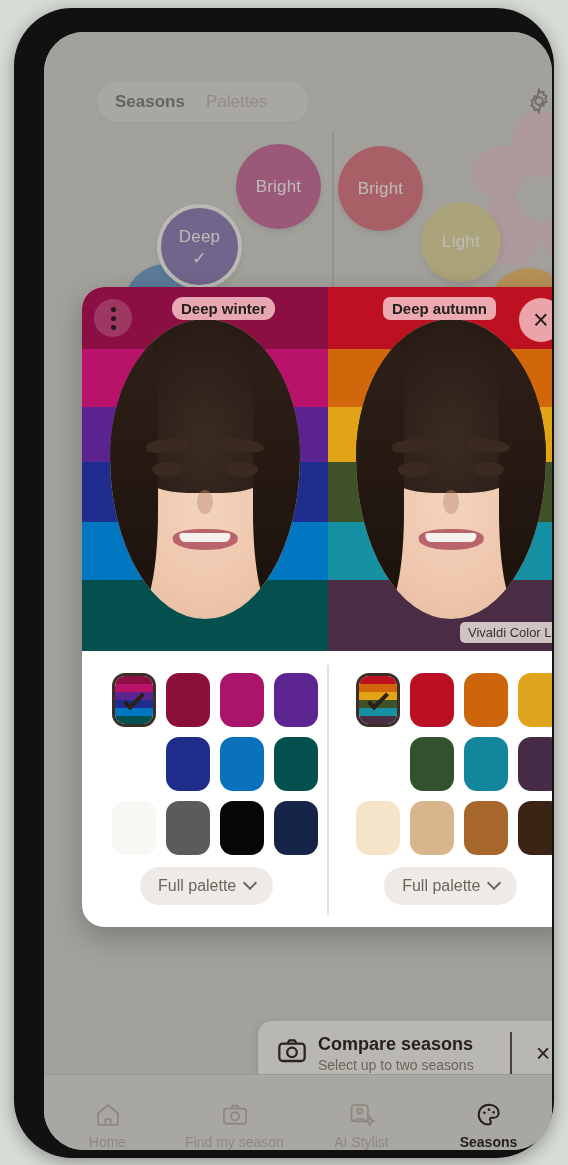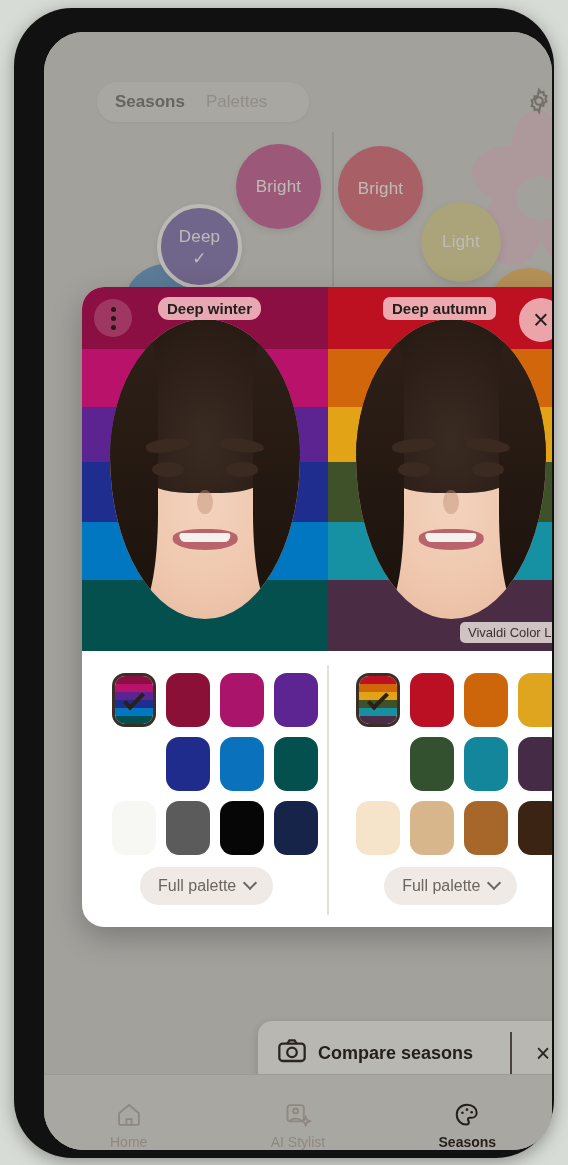--- a/index.html
+++ b/index.html
@@ -97,21 +97,21 @@
   .lips{ position:absolute; left:50%; transform:translateX(-50%); top:70%;
     width:34%; height:7%; background:#b9646a; border-radius:45% 45% 55% 55%; }
   .teeth{ position:absolute; left:50%; transform:translateX(-50%); top:71.2%;
     width:27%; height:3.1%; background:#f6f1ec; border-radius:3px 3px 7px 7px; }
 
   .tag{
     position:absolute; top:10px; padding:3px 9px; border-radius:7px;
     background:rgba(244,190,196,.88); color:#23201c; font-size:15px; font-weight:bold;
     white-space:nowrap;
   }
-  #tag-left{ left:76px;border-radius:11px; }
+  #tag-left{ left:90px;border-radius:11px; }
   #tag-right{ right:78px;margin-left:41px; }
 
   #kebab-btn{
     position:absolute; left:12px; top:12px; width:38px; height:38px; border-radius:50%;
     background:rgba(255,255,255,.17);
     display:flex; flex-direction:column; align-items:center; justify-content:center; gap:4px;
   }
   #kebab-btn i{ width:5px; height:5px; border-radius:50%; background:#241b16; display:block; }
 
   #close-btn{
@@ -361,35 +361,44 @@
   <div id="snackbar">
     <div style="margin-left:18px;">
       <svg viewBox="0 0 24 24" width="32" height="32" fill="none" stroke="#2b2520" stroke-width="1.7">
         <rect x="2.5" y="6.5" width="19" height="13" rx="2.5"></rect>
         <path d="M8.5 6.5l1.6-2.4h3.8l1.6 2.4"></path>
         <circle cx="12" cy="13" r="3.6"></circle>
       </svg>
     </div>
     <div id="snack-text">
       <div id="snack-title">Compare seasons</div>
+      <div id="snack-sub">Select up to two seasons</div>
     </div>
     <div id="snack-sep"></div>
     <div id="snack-close">×</div>
   </div>
 
   <div id="bottom-nav">
 
     <div class="nav-item">
       <svg class="nav-ico" viewBox="0 0 24 24" fill="none" stroke="#8e8881" stroke-width="1.6">
         <path d="M3.5 10.5L12 3.5l8.5 7v9a1 1 0 01-1 1h-15a1 1 0 01-1-1z"></path>
         <path d="M9.8 21.5v-6h4.4v6"></path>
       </svg>
       <span class="nav-label">Home</span>
     </div>
 
+    <div class="nav-item">
+      <svg class="nav-ico" viewBox="0 0 24 24" fill="none" stroke="#8e8881" stroke-width="1.6">
+        <rect x="2.5" y="6.5" width="19" height="13" rx="2.5"></rect>
+        <path d="M8.5 6.5l1.6-2.4h3.8l1.6 2.4"></path>
+        <circle cx="12" cy="13" r="3.4"></circle>
+      </svg>
+      <span class="nav-label">Find my season</span>
+    </div>
 
     <div class="nav-item">
       <svg class="nav-ico" viewBox="0 0 24 24" fill="none" stroke="#8e8881" stroke-width="1.6">
         <rect x="3" y="3.5" width="14" height="14" rx="2.5"></rect>
         <circle cx="10" cy="8.5" r="2.1"></circle>
         <path d="M5.5 17c1.3-2.6 7.7-2.6 9 0"></path>
         <path d="M18.6 13.8l1.1 2.4 2.4 1.1-2.4 1.1-1.1 2.4-1.1-2.4-2.4-1.1 2.4-1.1z"></path>
       </svg>
       <span class="nav-label">AI Stylist</span>
     </div>

